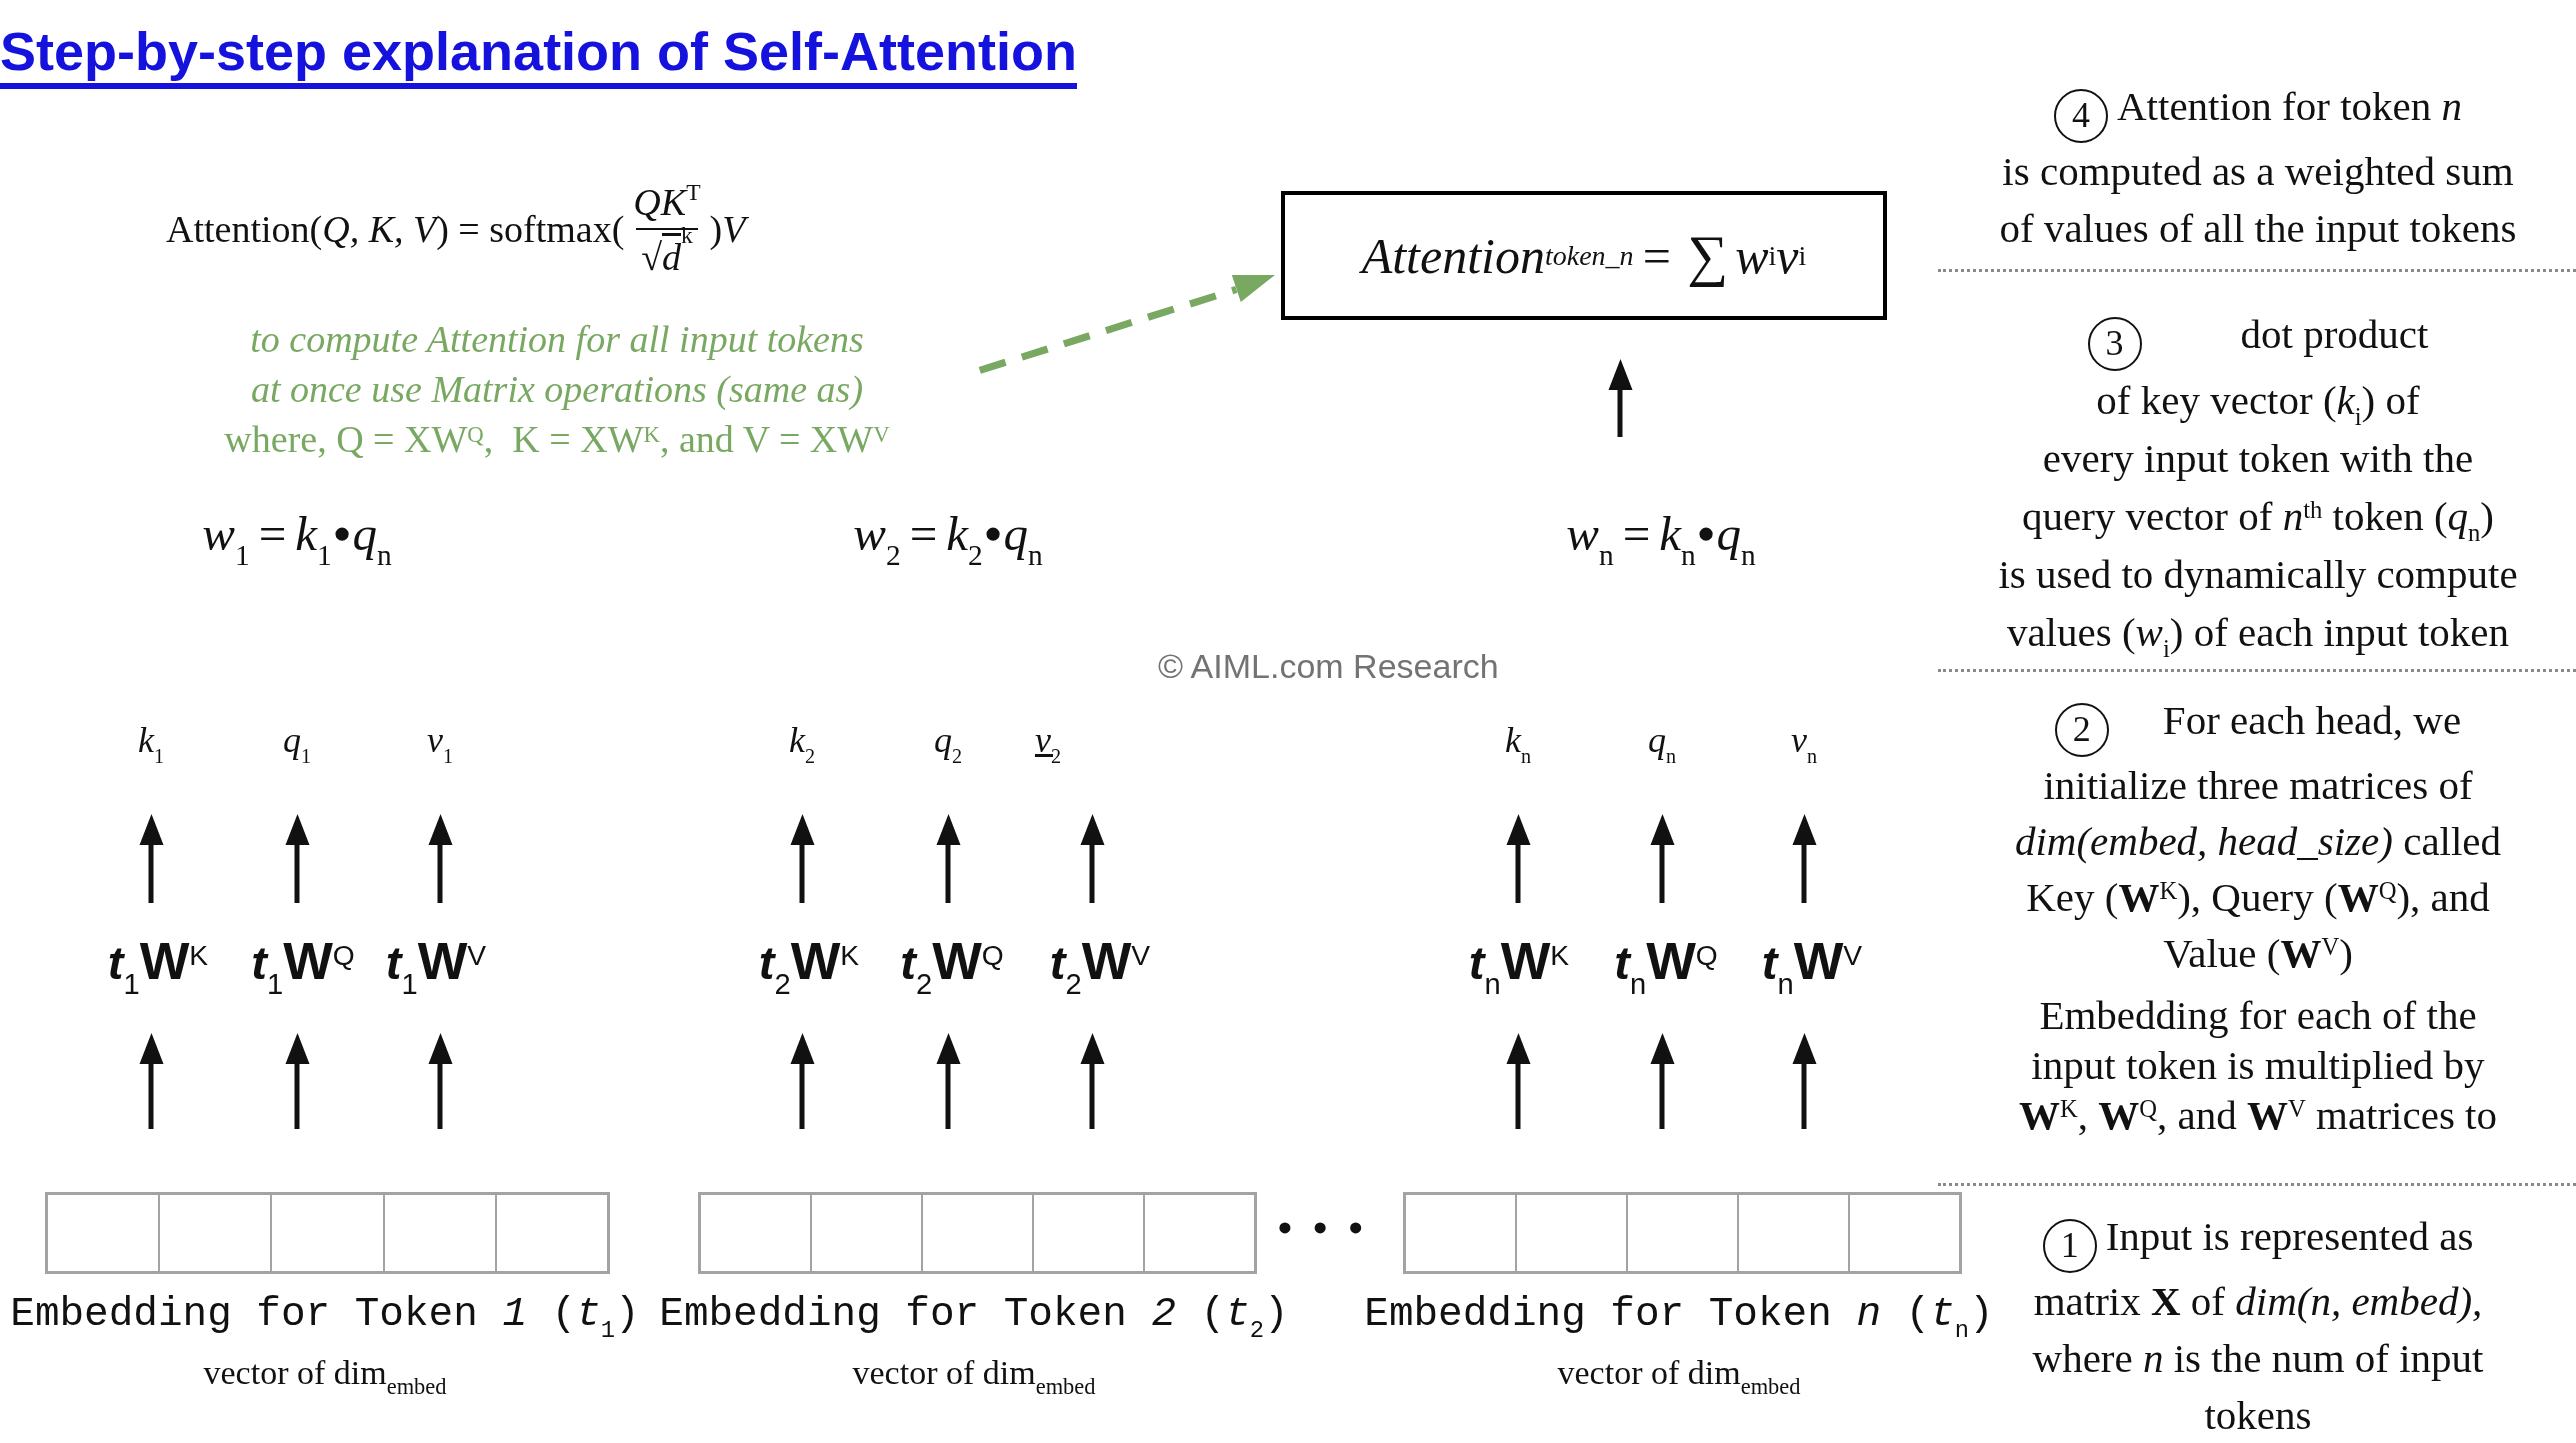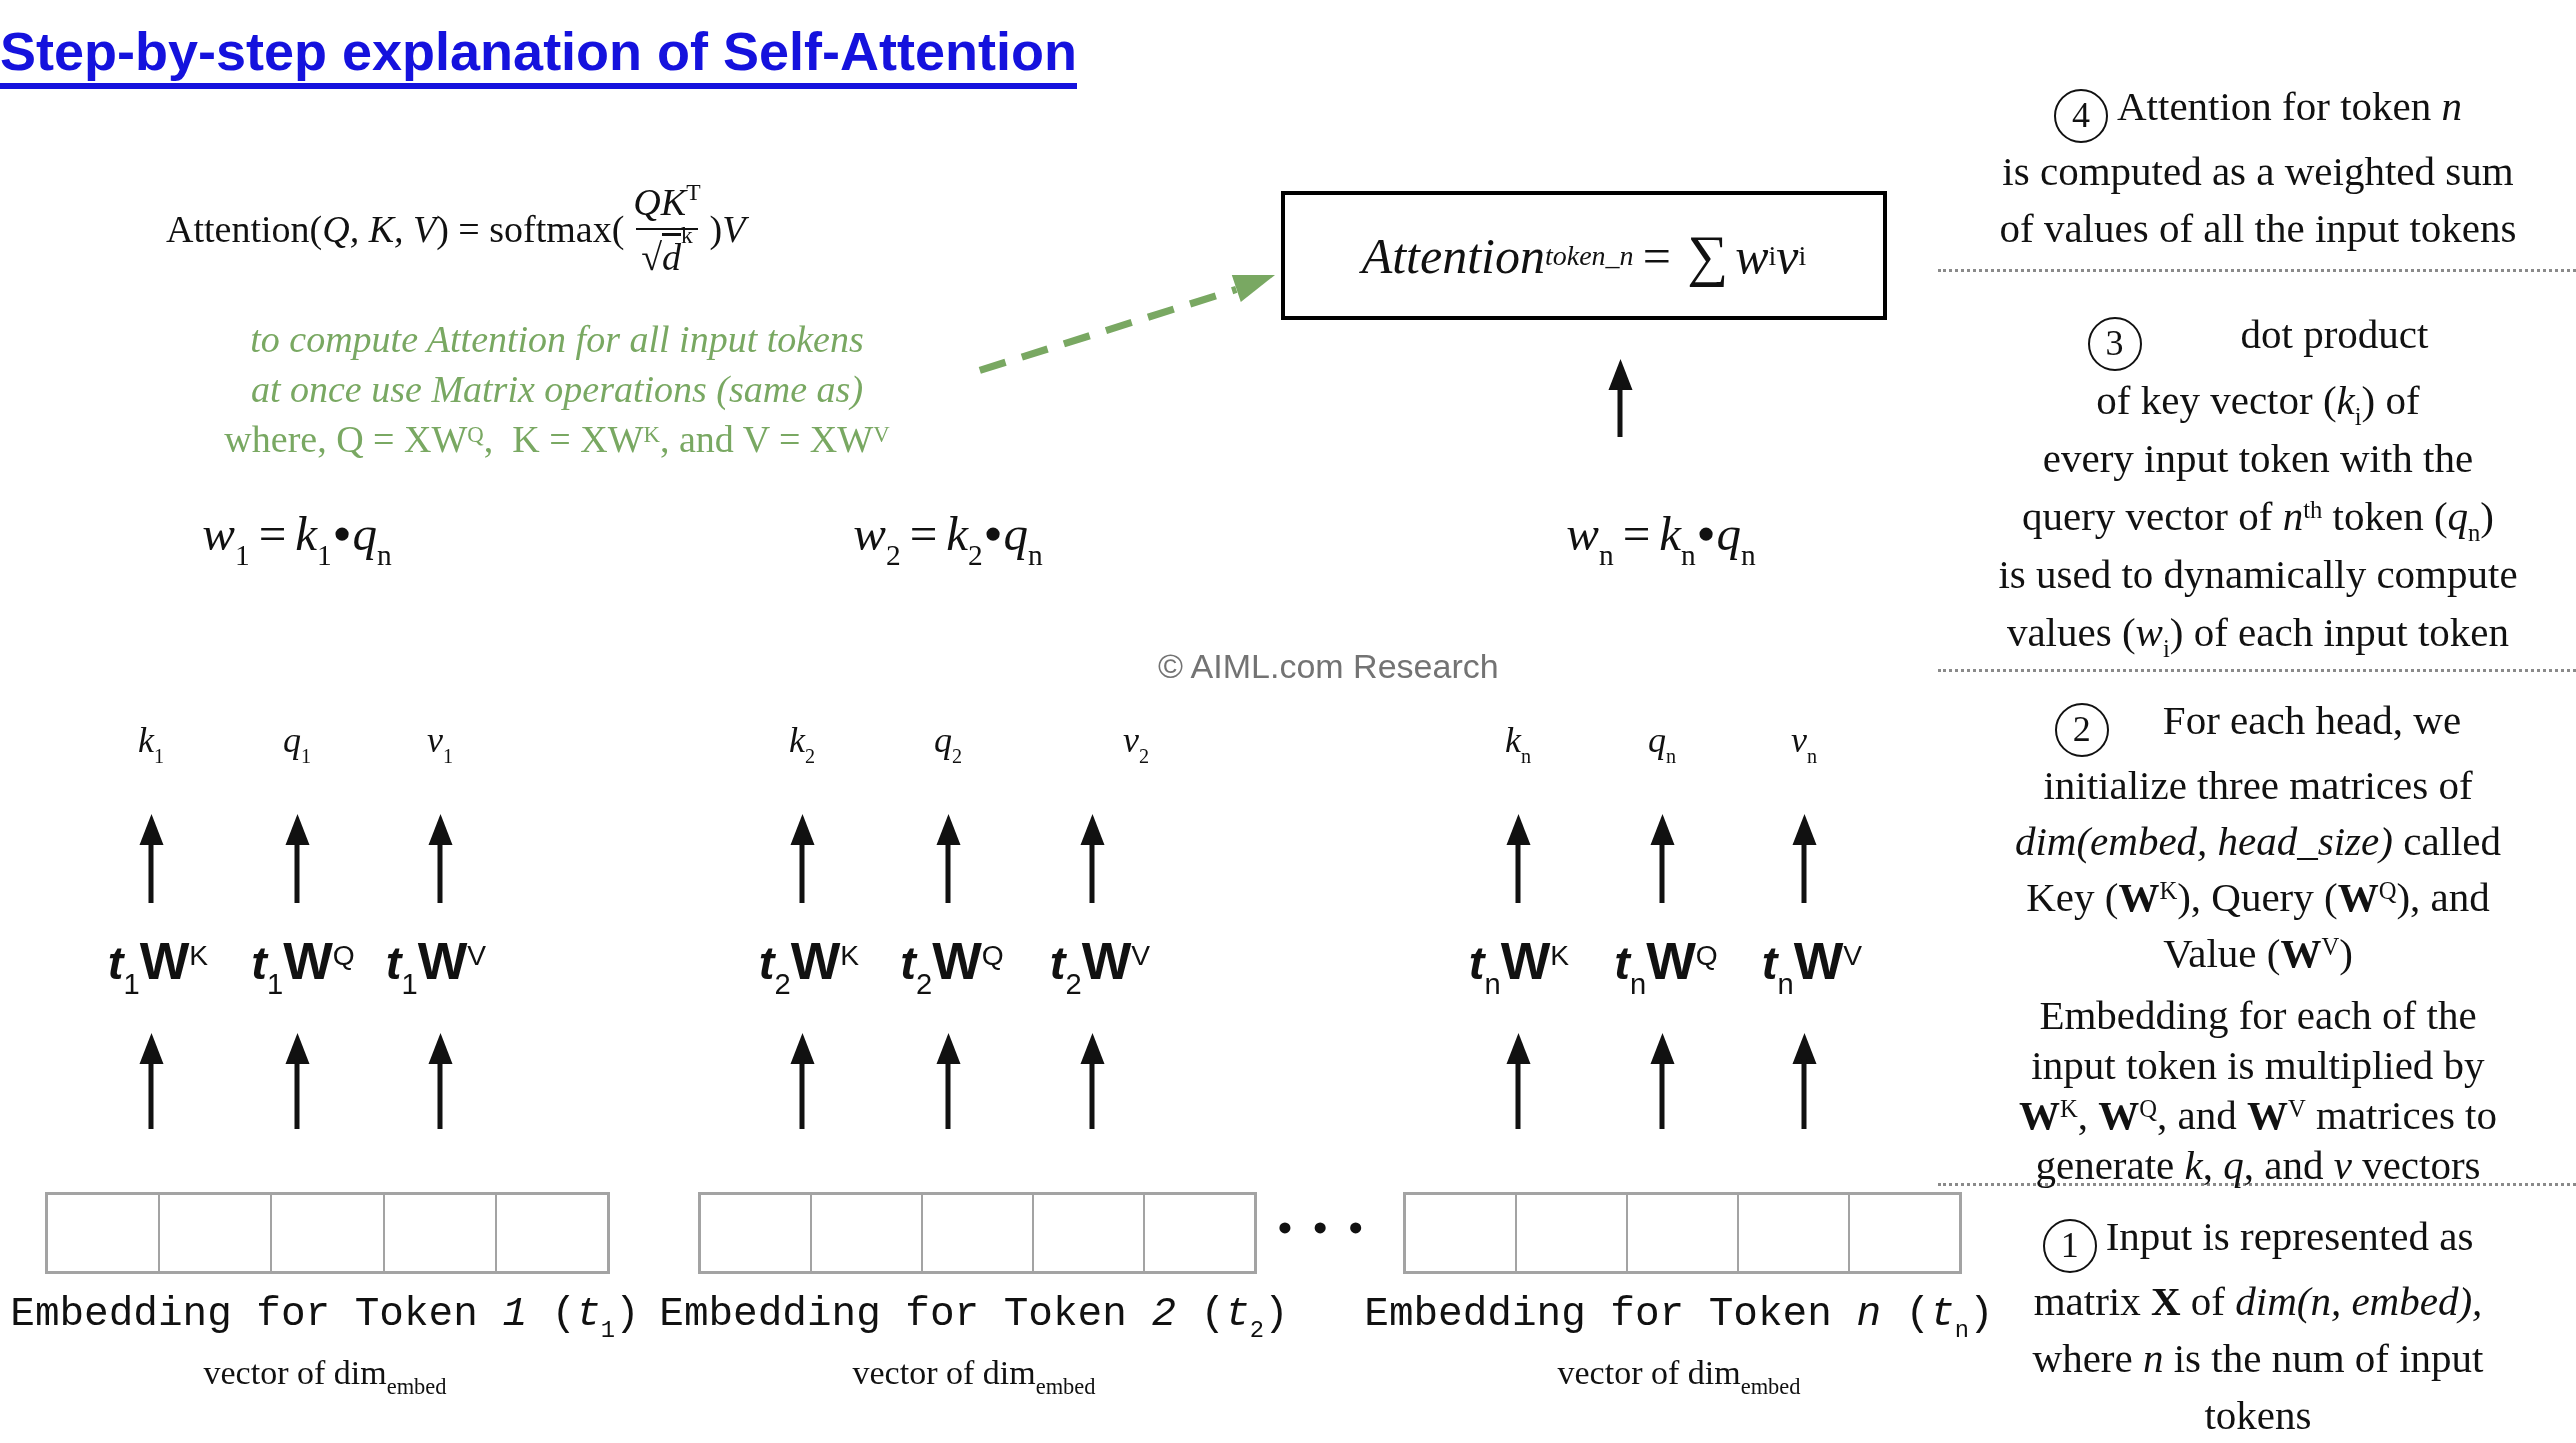--- a/index.html
+++ b/index.html
@@ -185,21 +185,21 @@
     <div class="head"></div>
     <div class="stem" style="height:70px;"></div>
   </div>
 <div class="arr" style="left:440px;top:1033px;height:101px;">
     <div class="head"></div>
     <div class="stem" style="height:70px;"></div>
   </div>
 
 <span class="abs ctr kqv" style="left:802px;"><i>k</i><sub class="rsub">2</sub></span>
 <span class="abs ctr kqv" style="left:948px;"><i>q</i><sub class="rsub">2</sub></span>
-<span class="abs ctr kqv" style="left:1136px;"><i>v</i><sub class="rsub">2</sub></span>
+<span class="abs ctr kqv" style="left:1048px;text-decoration:underline;"><i>v</i><sub class="rsub">2</sub></span>
 <div class="arr" style="left:802px;top:814px;height:94px;">
     <div class="head"></div>
     <div class="stem" style="height:63px;"></div>
   </div>
 <div class="arr" style="left:948px;top:814px;height:94px;">
     <div class="head"></div>
     <div class="stem" style="height:63px;"></div>
   </div>
 <div class="arr" style="left:1092px;top:814px;height:94px;">
     <div class="head"></div>
@@ -307,21 +307,20 @@
   <div>initialize three matrices of</div>
   <div><i>dim(embed, head_size)</i><span> called</span></div>
   <div><span>Key (</span><b>W</b><sup>K</sup><span>), Query (</span><b>W</b><sup>Q</sup><span>), and</span></div>
   <div><span>Value (</span><b>W</b><sup>V</sup><span>)</span></div>
 </div>
 
 <div class="abs sb sE">
   <div>Embedding for each of the</div>
   <div>input token is multiplied by</div>
   <div><b>W</b><sup>K</sup><span>, </span><b>W</b><sup>Q</sup><span>, and </span><b>W</b><sup>V</sup><span> matrices to</span></div>
-  <div><span>generate </span><i>k</i><span>, </span><i>q</i><span>, and </span><i>v</i><span> vectors</span></div>
 </div>
 <div class="abs dotline" style="top:1183px;z-index:1;"></div>
 
 <div class="abs sb s1">
   <div><span class="circ">1</span><span>Input is represented as</span></div>
   <div><span>matrix </span><b>X</b><span> of </span><i>dim(n, embed),</i></div>
   <div><span>where </span><i>n</i><span> is the num of input</span></div>
   <div>tokens</div>
 </div>
 

